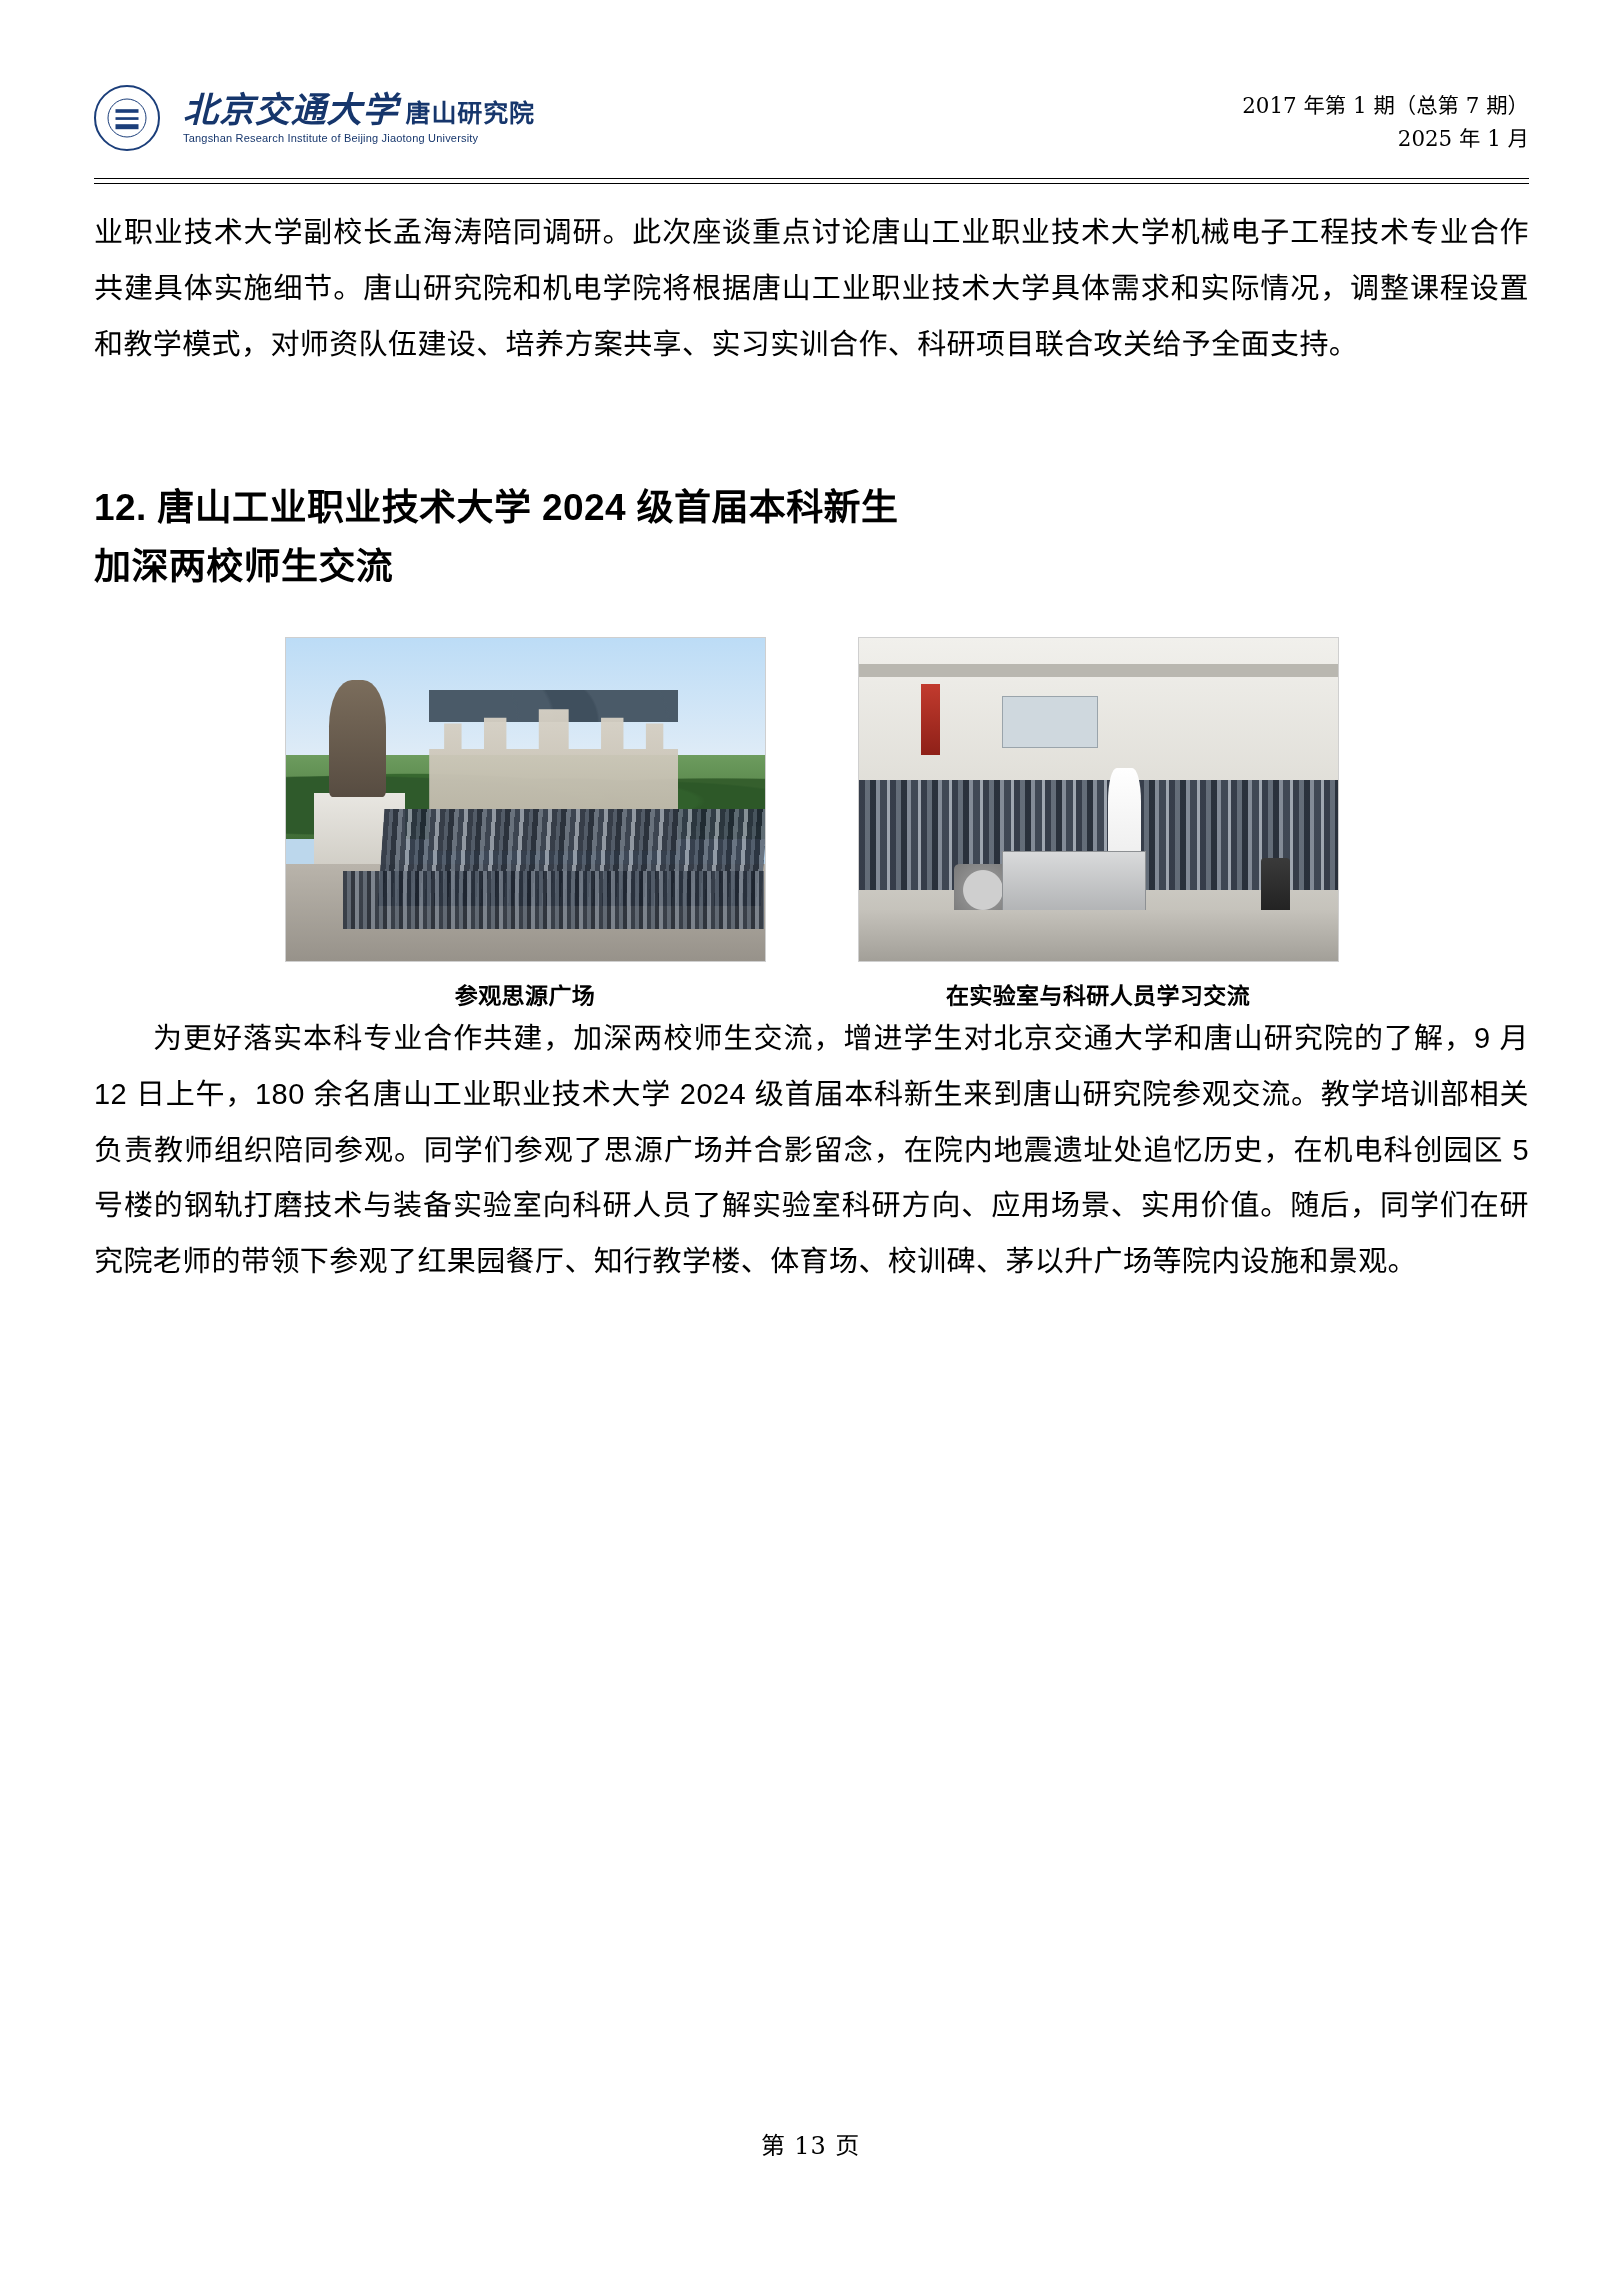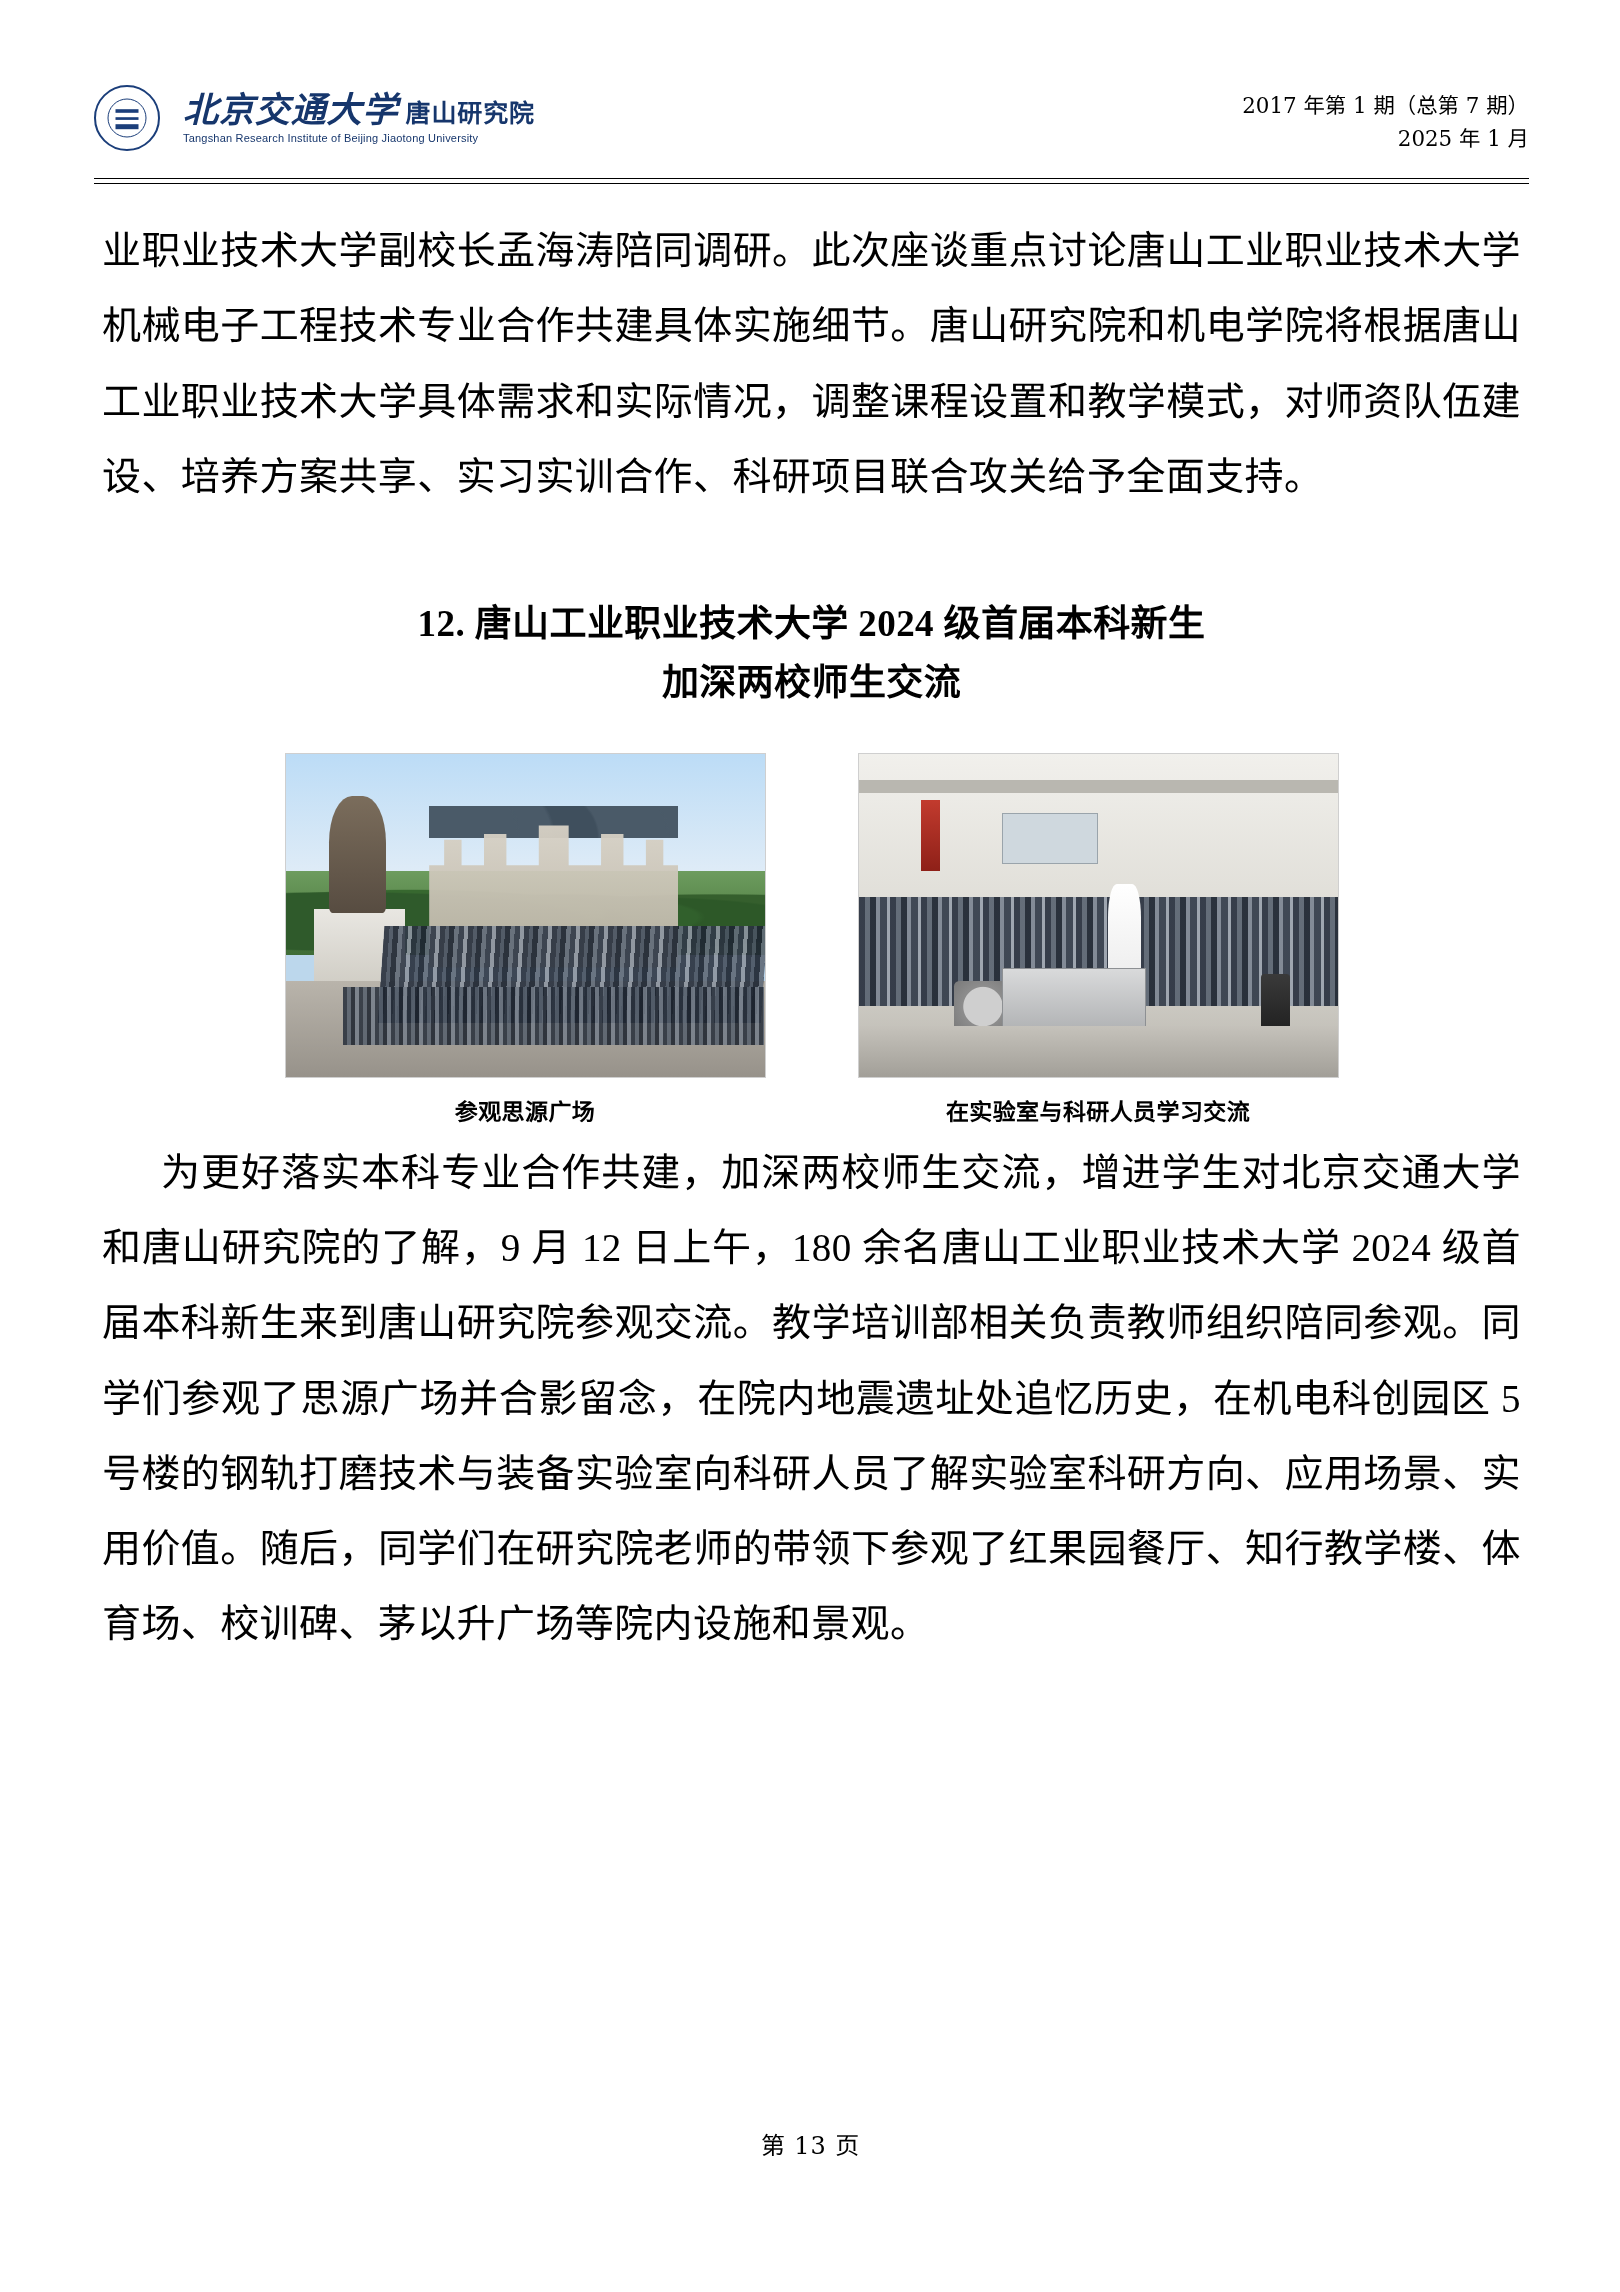--- a/index.html
+++ b/index.html
@@ -132,41 +132,40 @@
   }
 
   
   .content {
     position: absolute;
     left: 94px;
     top: 205px;
     width: 1435px;
   }
   p.body-text {
-    margin: 8px;
-    font-size: 39px;
+    margin: 0;
+    font-size: 29px;
     line-height: 1.93;
     letter-spacing: 0.4px;
     text-align: justify;
     text-justify: inter-ideograph;
-    font-family: Liberation Serif, serif;
+    font-family: Liberation Sans, sans-serif;
   }
   p.indent {
     text-indent: 59px;
   }
 
   
   .section-title {
-    margin-top: 80px;
-    text-align: center;
+    margin-top: 105px;
     font-size: 37px;
     font-weight: 700;
     line-height: 1.6;
     letter-spacing: 0.4px;
-    font-family: Liberation Serif, serif;
+    font-family: Liberation Sans, sans-serif;
   }
 
   
   .figures {
     margin-top: 41px;
     display: flex;
     justify-content: center;
     gap: 92px;
   }
   .figure {

